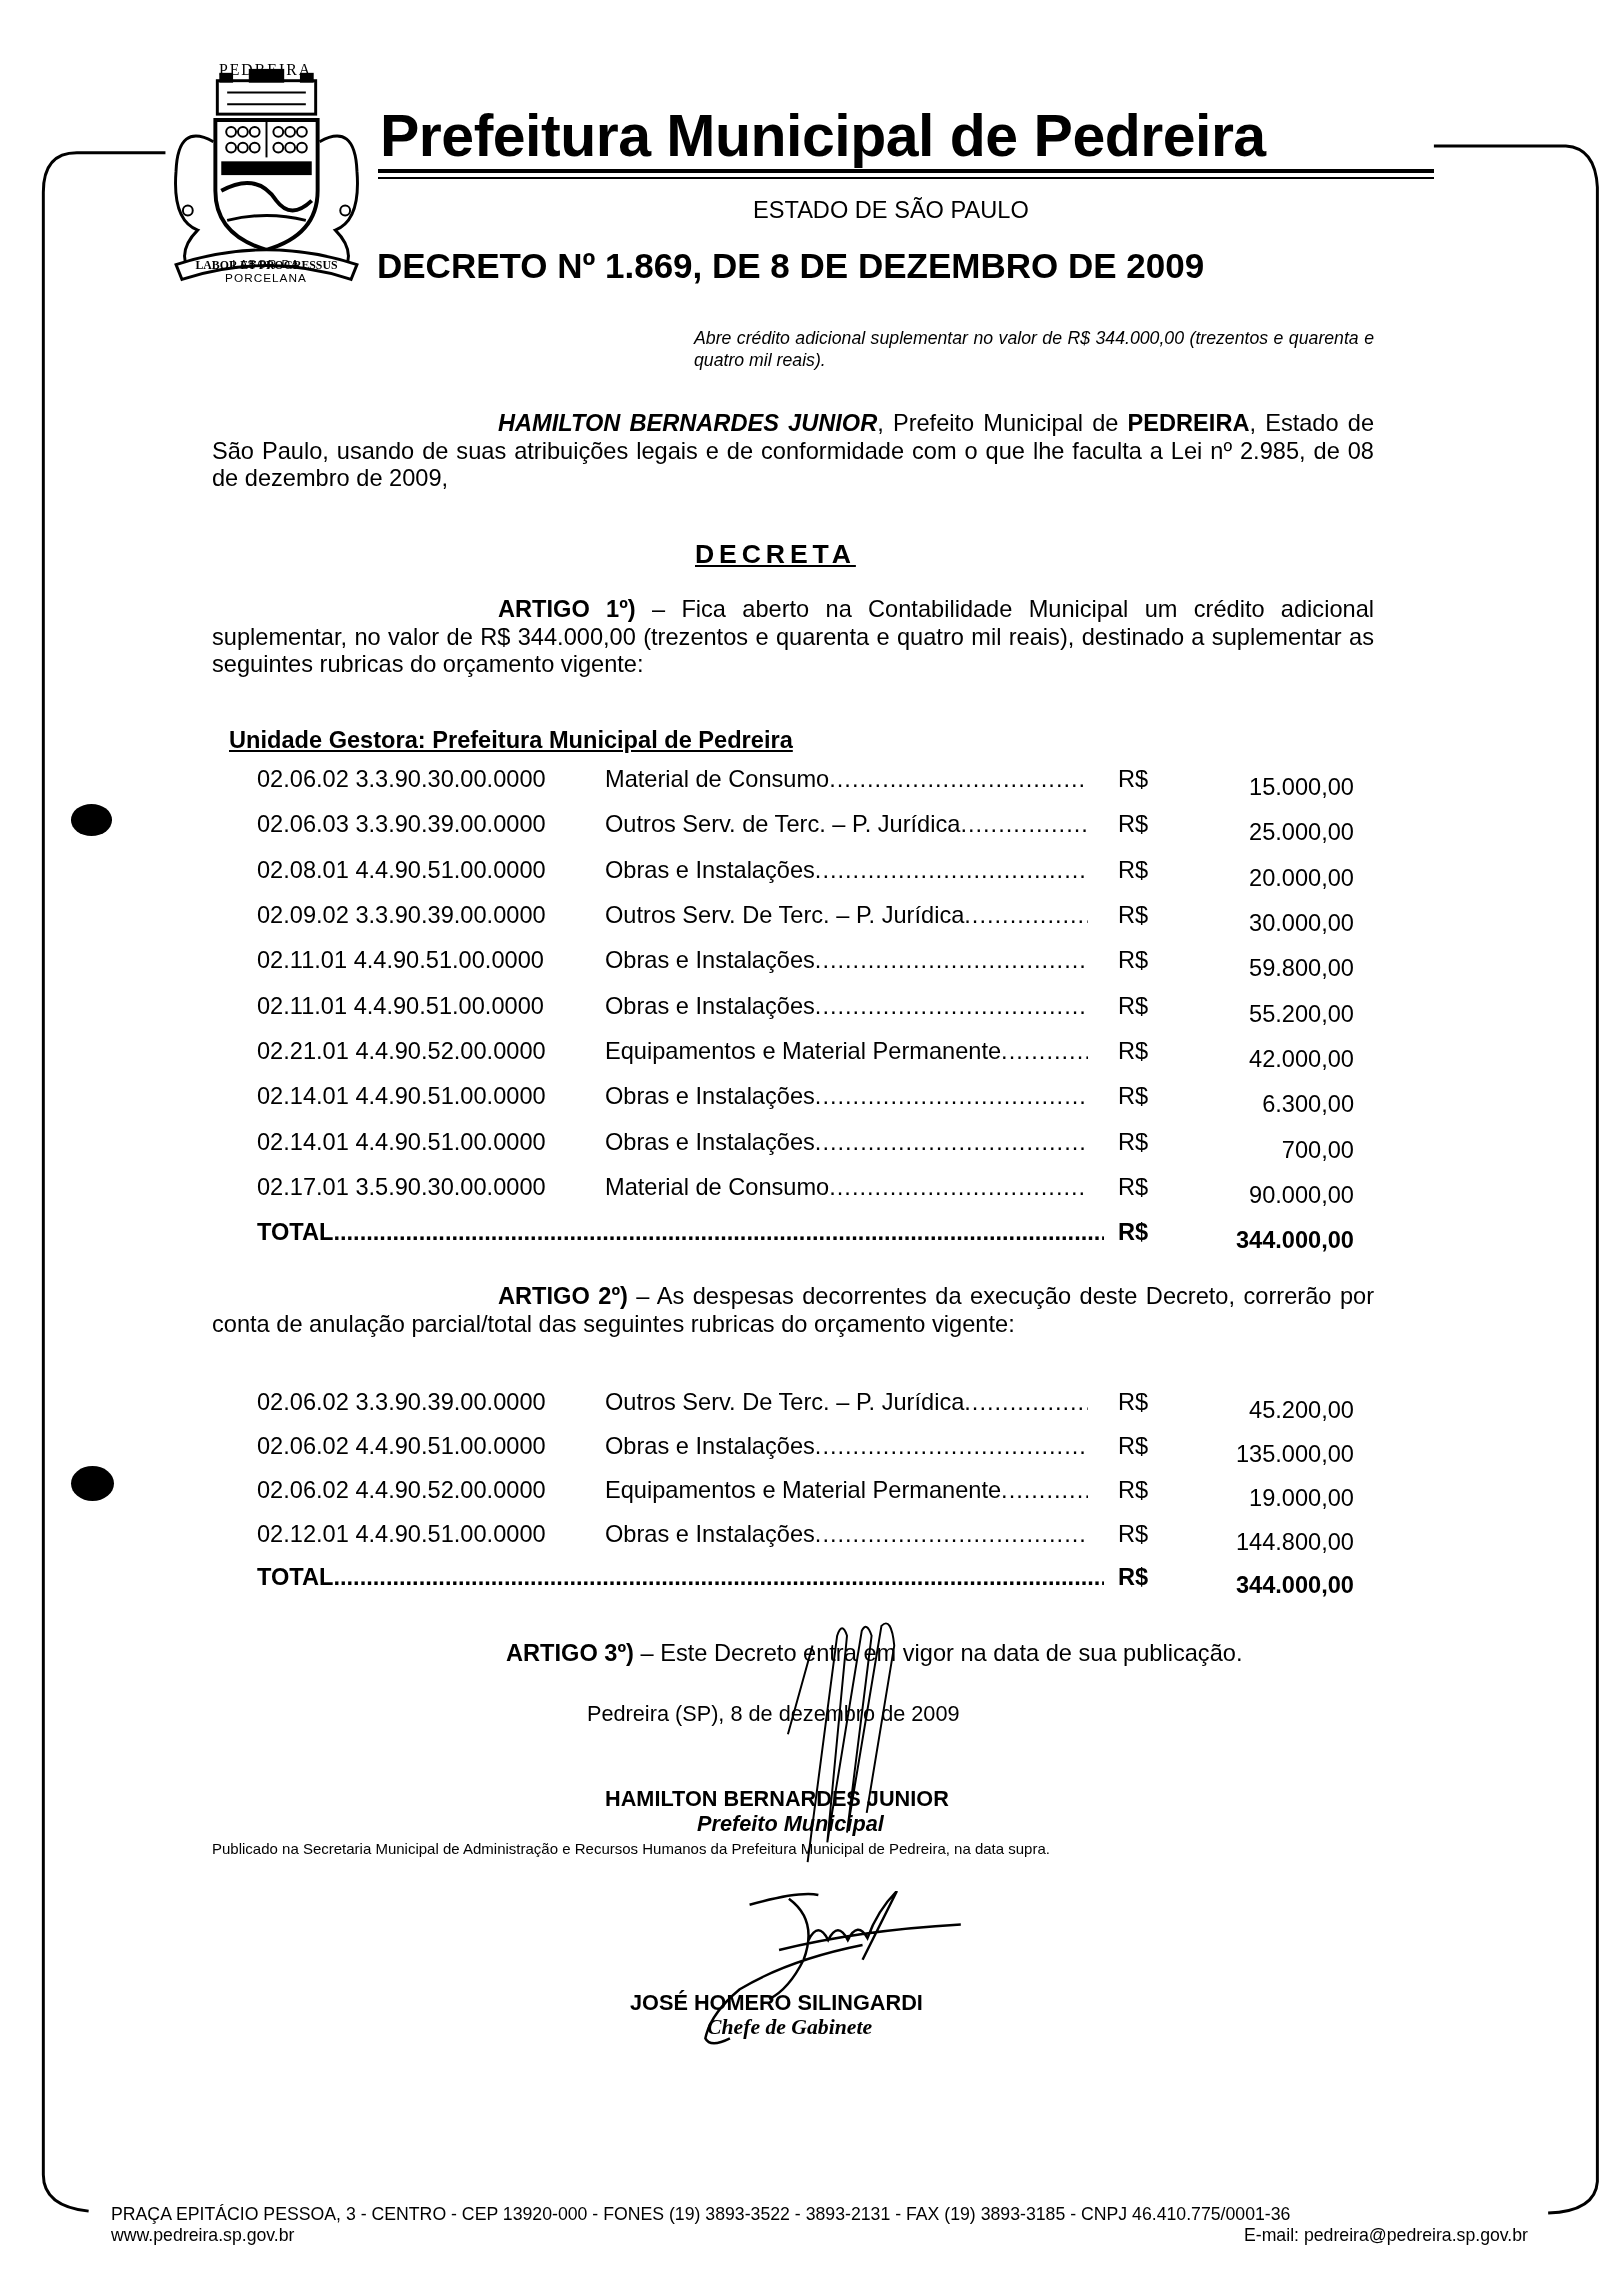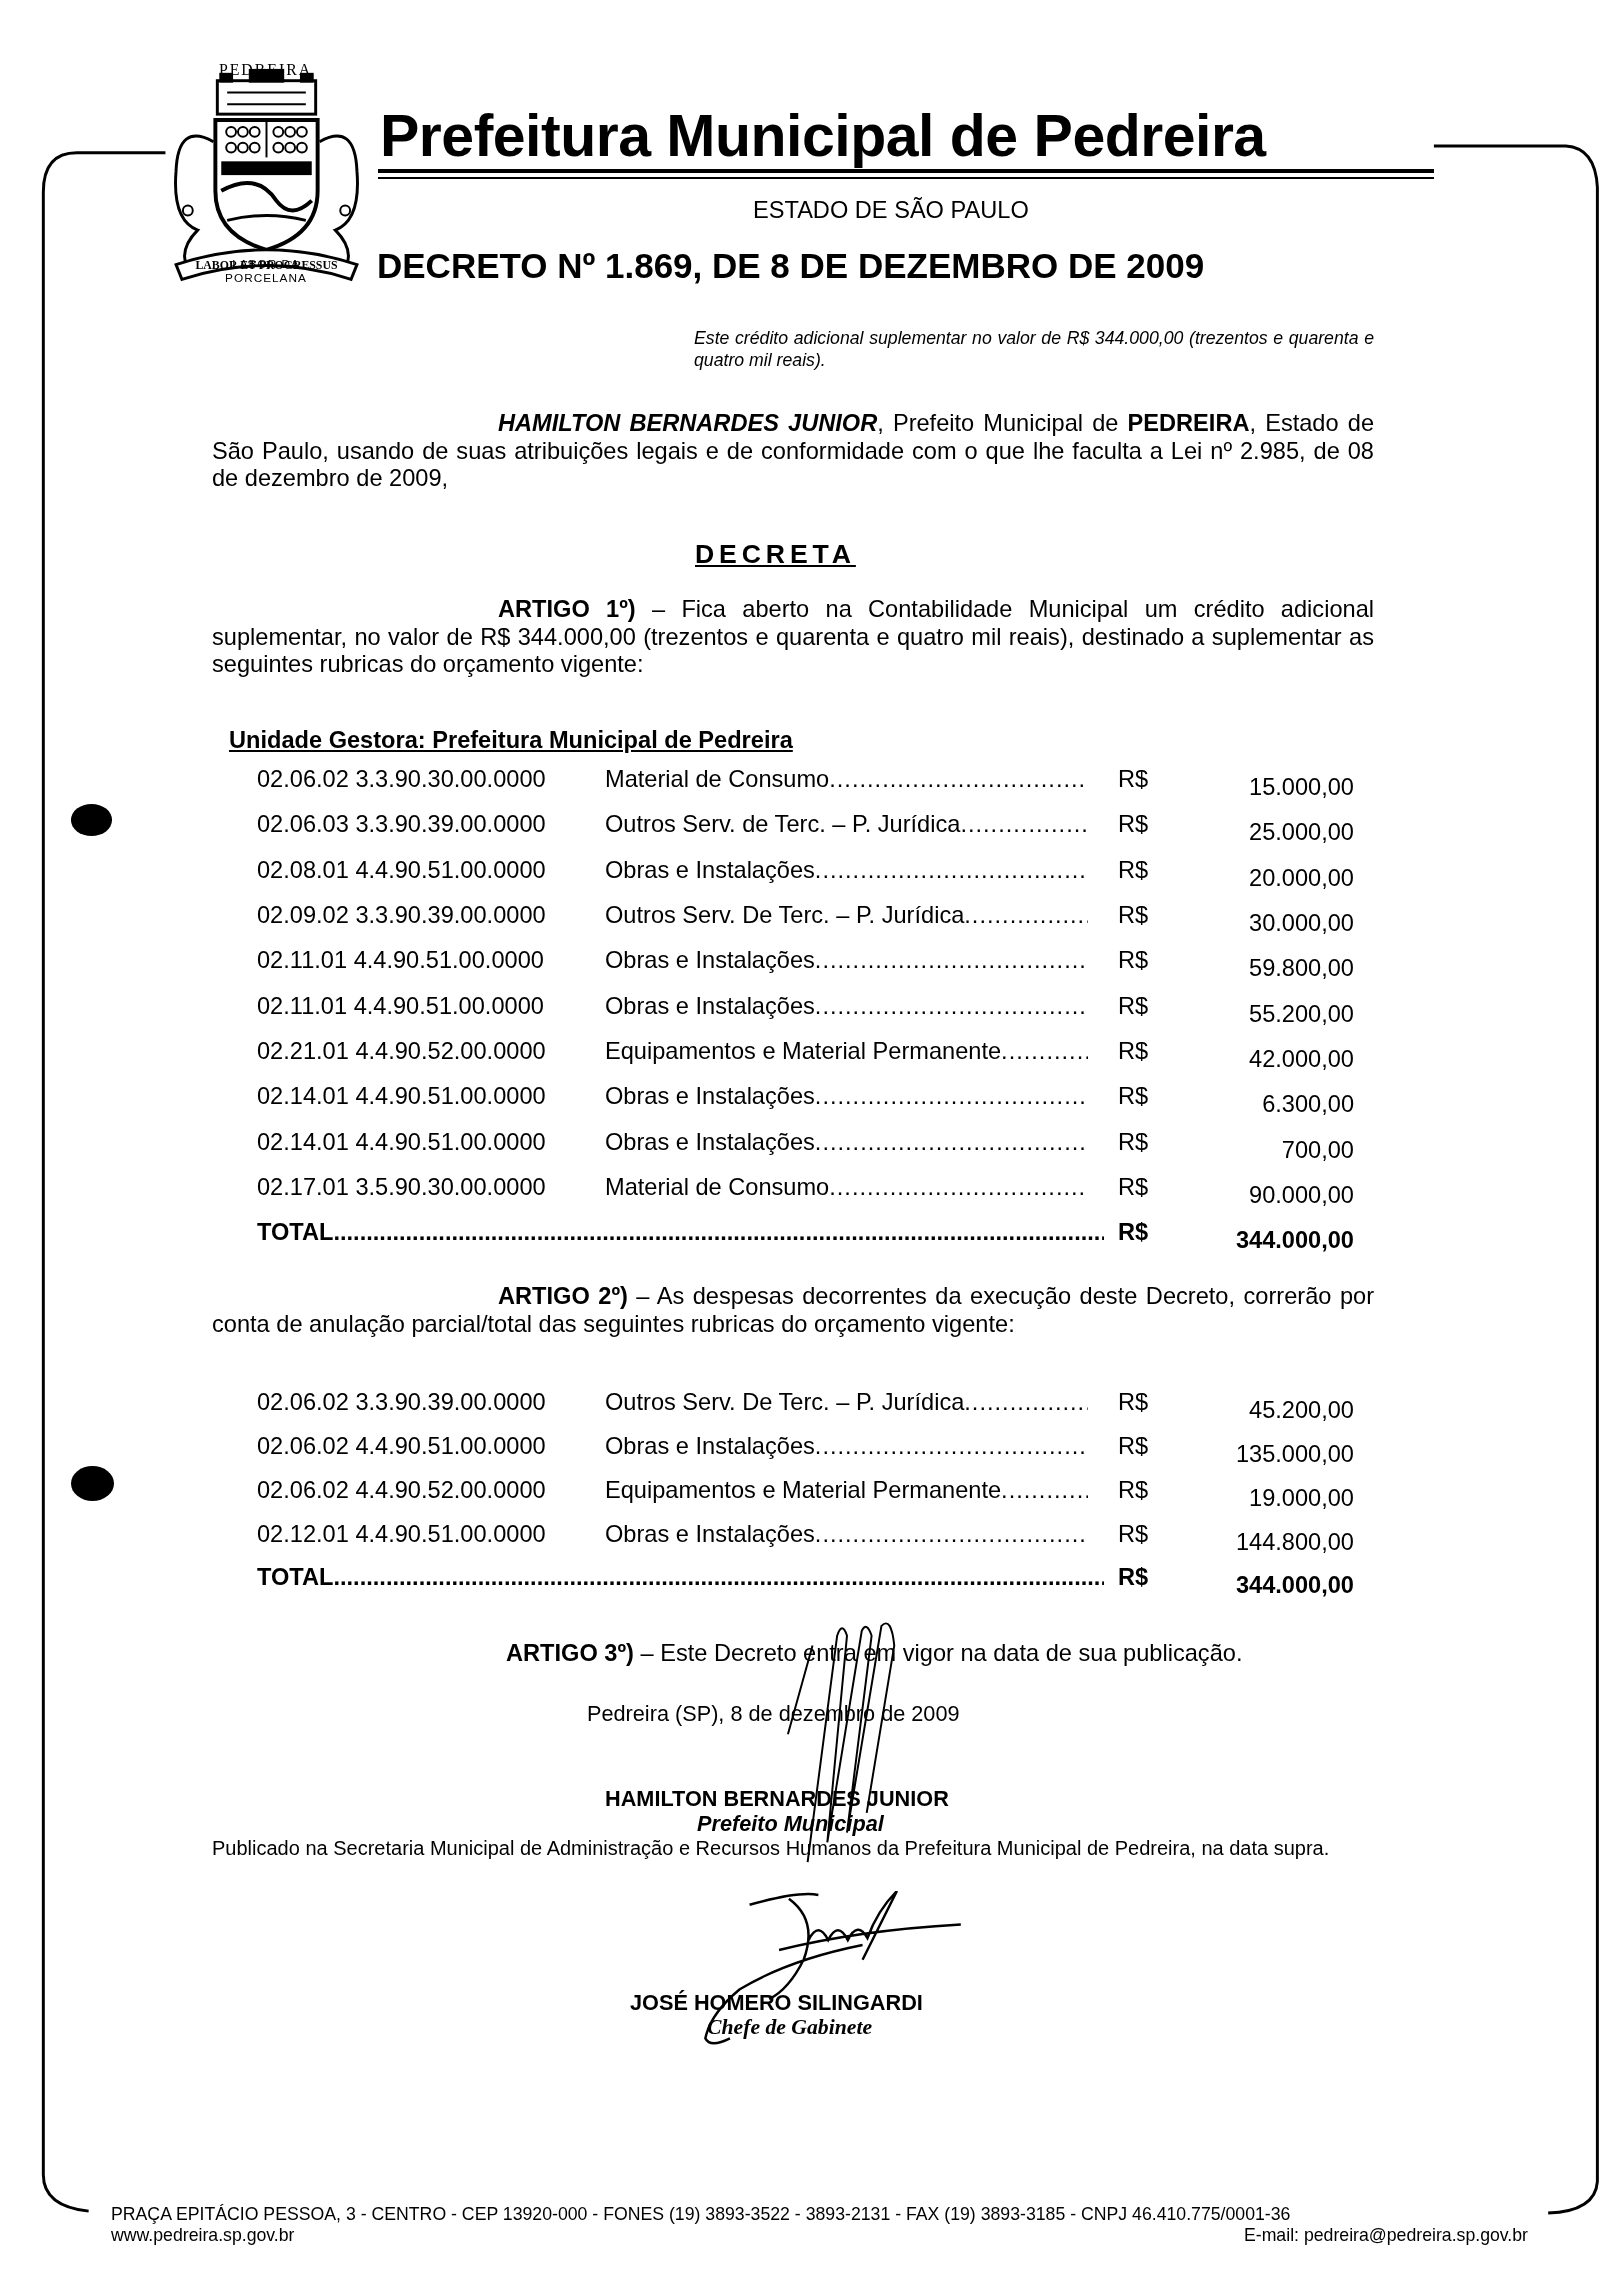--- a/index.html
+++ b/index.html
@@ -42,21 +42,21 @@
 
   .tbl1 { top: 766px; }
   .tbl2 { top: 1389px; }
 
   .art2 { left: 212px; top: 1283px; width: 1162px; }
   .art3 { left: 506px; top: 1640px; font-size: 23.6px; line-height: 27.6px; white-space: nowrap; }
   .place-date { left: 587px; top: 1701px; font-size: 21.7px; line-height: 25.6px; white-space: nowrap; }
 
   .sig1-name { left: 605px; top: 1786px; font-size: 21.7px; font-weight: bold; line-height: 25.6px; white-space: nowrap; }
   .sig1-role { left: 697px; top: 1811px; font-size: 21.7px; font-weight: bold; font-style: italic; line-height: 25.6px; white-space: nowrap; }
-  .published { left: 212px; top: 1836px; width: 1162px; font-size: 20px; line-height: 25.6px; text-align: justify; }
+  .published { left: 212px; top: 1836px; width: 1162px; font-size: 15px; line-height: 25.6px; text-align: justify; }
 
   .sig2-name { left: 630px; top: 1990px; font-size: 21.7px; font-weight: bold; line-height: 25.6px; white-space: nowrap; }
   .sig2-role { left: 707px; top: 2015px; font-size: 21.7px; font-weight: bold; font-style: italic; font-family: "Liberation Serif", serif; line-height: 25.6px; white-space: nowrap; }
 
   .sig-svg { position: absolute; pointer-events: none; }
 
   .footer-line1 { left: 111px; top: 2204px; font-size: 17.7px; line-height: 21.7px; white-space: nowrap; }
   .footer-web { left: 111px; top: 2225px; font-size: 17.7px; line-height: 21.7px; white-space: nowrap; }
   .footer-email { right: 94px; top: 2225px; font-size: 17.7px; line-height: 21.7px; white-space: nowrap; }
 
@@ -115,21 +115,21 @@
   <div>LABOR DA</div>
   <div>PORCELANA</div>
 </div>
 
 <div class="abs main-title">Prefeitura Municipal de Pedreira</div>
 <div class="abs title-rule-1"></div>
 <div class="abs title-rule-2"></div>
 <div class="abs state">ESTADO DE SÃO PAULO</div>
 <div class="abs decree-title">DECRETO Nº 1.869, DE 8 DE DEZEMBRO DE 2009</div>
 
-<div class="abs summary">Este crédito adicional suplementar no valor de R$ 344.000,00 (trezentos e quarenta e quatro mil reais).</div>
+<div class="abs summary">Abre crédito adicional suplementar no valor de R$ 344.000,00 (trezentos e quarenta e quatro mil reais).</div>
 
 <div class="abs para intro"><span class="indent"></span><b><i>HAMILTON BERNARDES JUNIOR</i></b><span>, Prefeito Municipal de </span><b>PEDREIRA</b><span>, Estado de São Paulo, usando de suas atribuições legais e de conformidade com o que lhe faculta a Lei nº 2.985, de 08 de dezembro de 2009,</span></div>
 
 <div class="abs decreta">DECRETA</div>
 
 <div class="abs para art1"><span class="indent"></span><b>ARTIGO 1º)</b><span> – Fica aberto na Contabilidade Municipal um crédito adicional suplementar, no valor de R$ 344.000,00 (trezentos e quarenta e quatro mil reais), destinado a suplementar as seguintes rubricas do orçamento vigente:</span></div>
 
 <div class="abs unit-head">Unidade Gestora: Prefeitura Municipal de Pedreira</div>
 
 <div class="abs table tbl1" id="tbl1">

